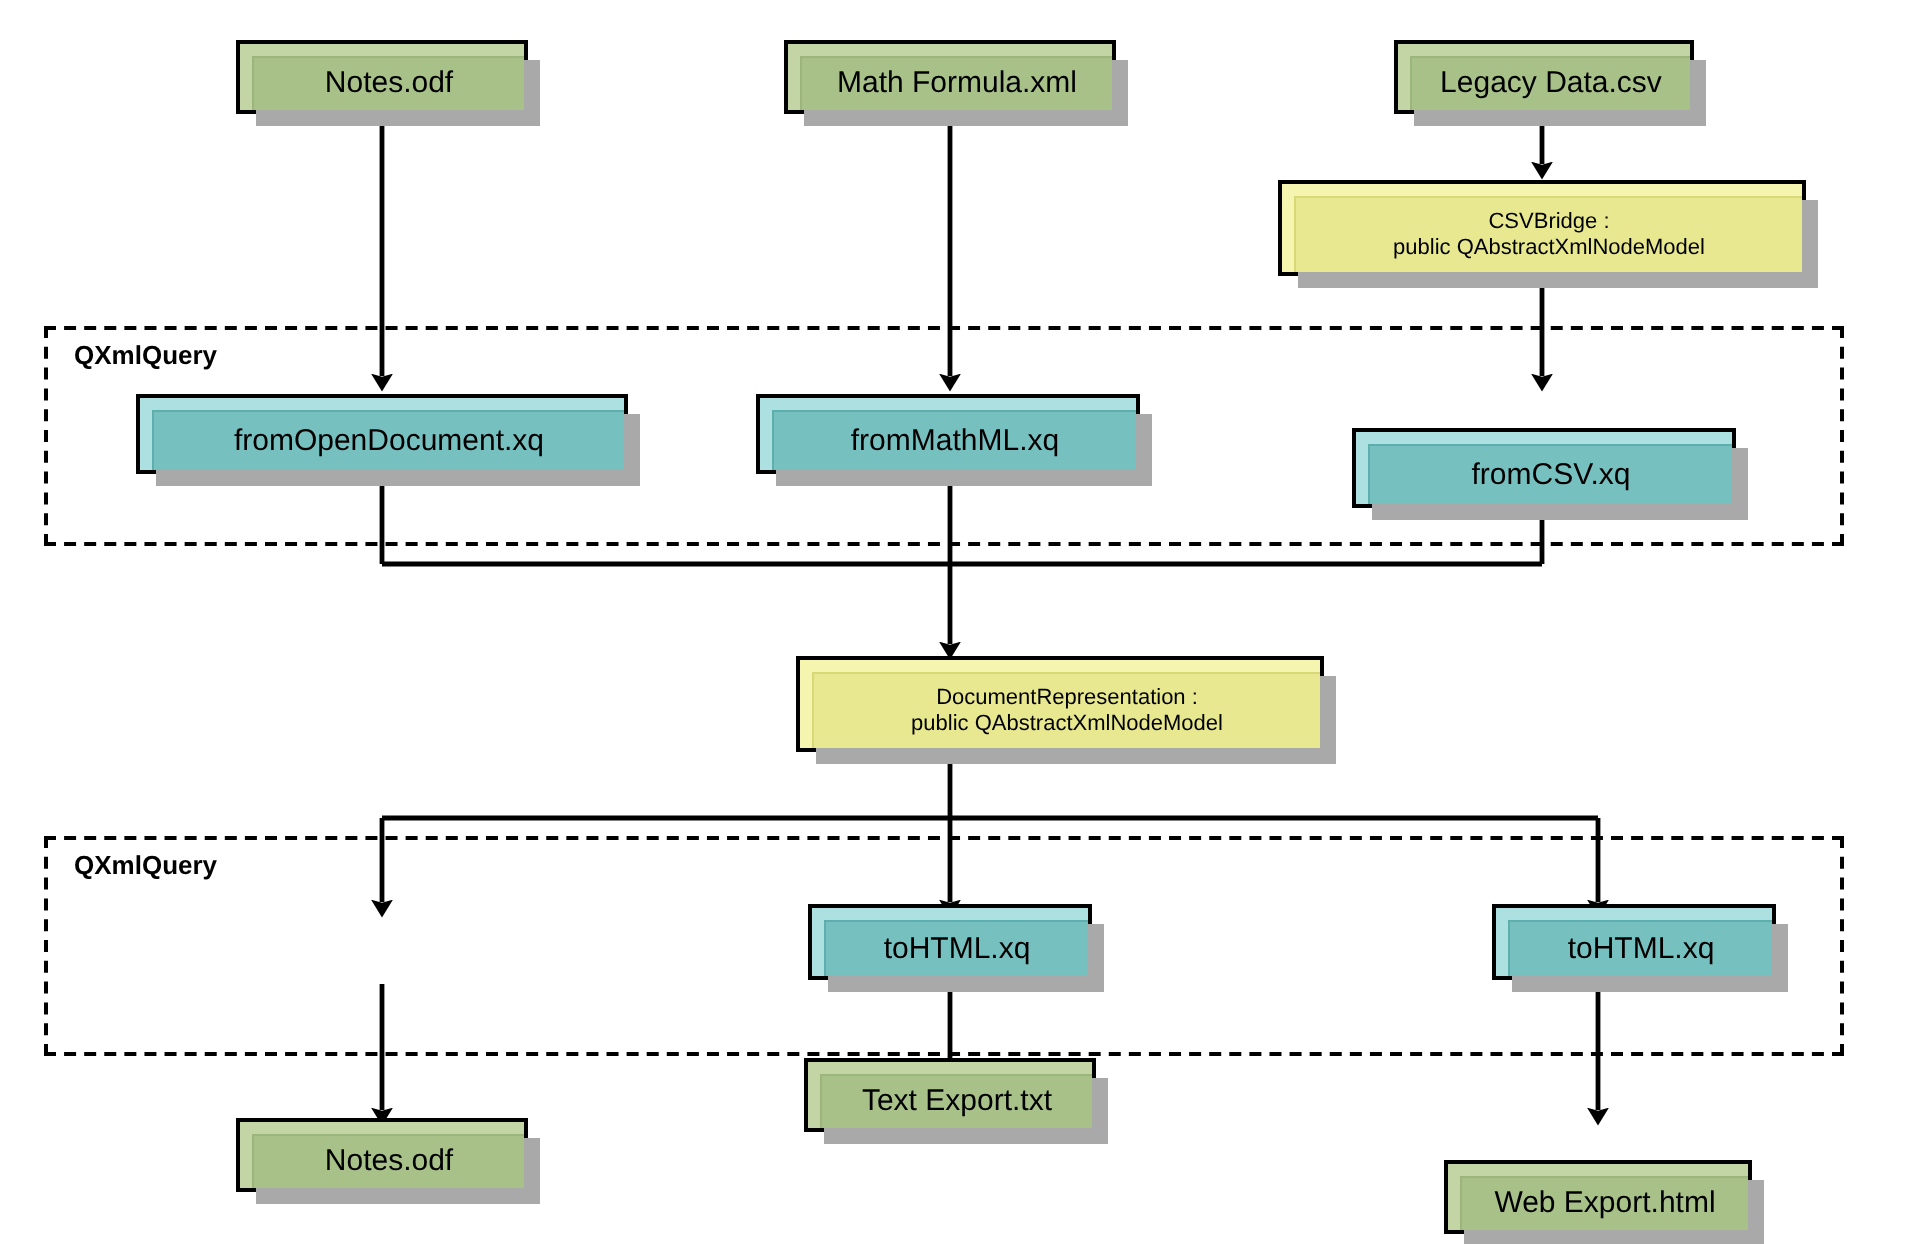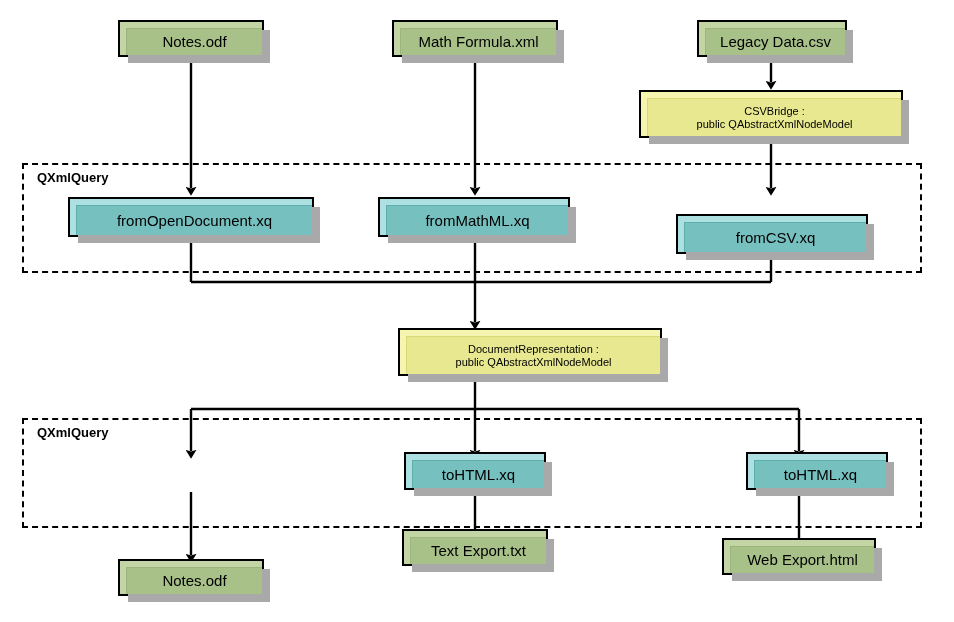--- a/index.html
+++ b/index.html
@@ -236,19 +236,19 @@
       <span class="label">Notes.odf</span>
     </div>
   </div>
 
   <div class="node file" style="left:402px; top:529px; width:146px; height:37px;">
     <div class="inner">
       <span class="label">Text Export.txt</span>
     </div>
   </div>
 
-  <div class="node file" style="left:722px; top:538px; width:154px; height:37px;">
+  <div class="node file" style="left:722px; top:580px; width:154px; height:37px;">
     <div class="inner">
       <span class="label">Web Export.html</span>
     </div>
   </div>
 
 </div>
 
 </body></html>

